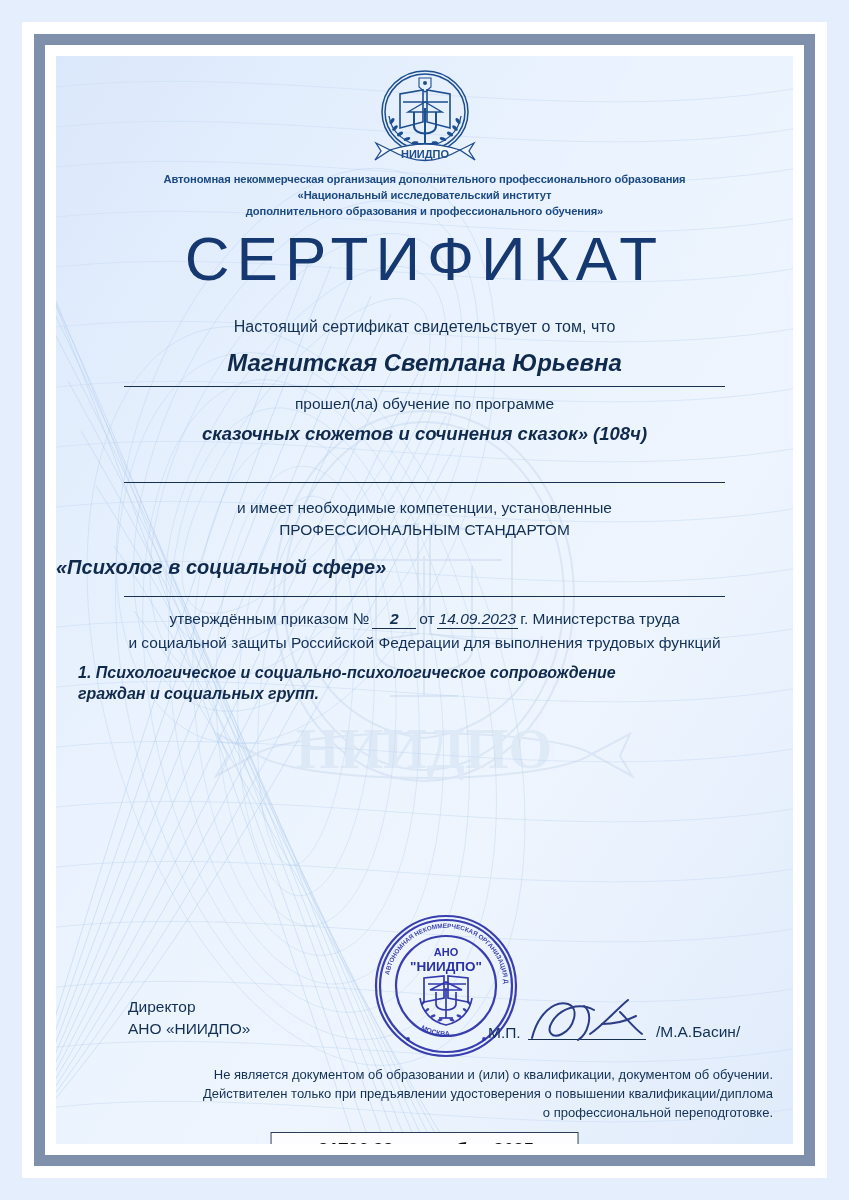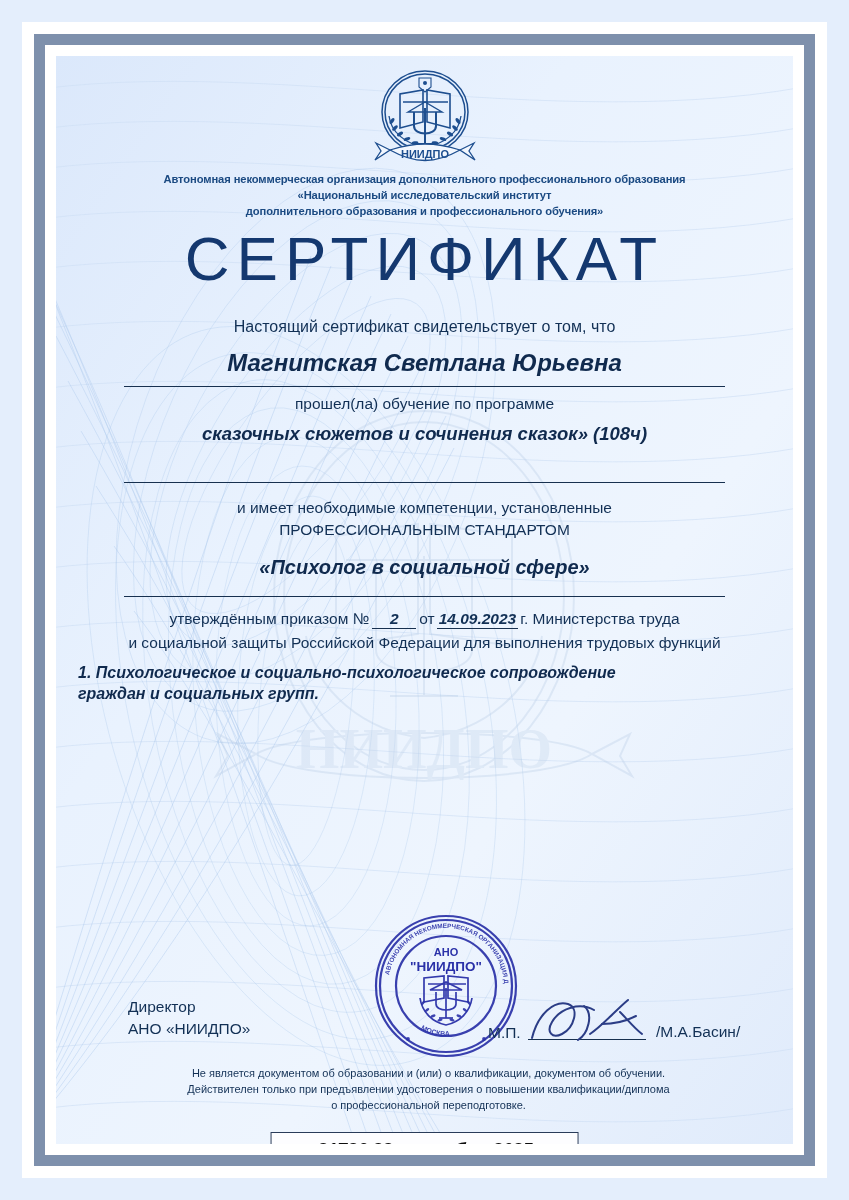--- a/index.html
+++ b/index.html
@@ -111,41 +111,40 @@
     color:#102a4e;
   }
 
   .sub3{
     position:absolute;left:0;right:0;top:441px;
     text-align:center;font-size:15.5px;line-height:1.42;color:#123055;
   }
 
   .standard{
     position:absolute;left:0;right:0;top:500px;
-    text-align:center;
     font-size:20px;font-weight:bold;font-style:italic;
     color:#102a4e;
   }
 
   .order-line{
     position:absolute;left:0;right:0;top:554px;
     text-align:center;font-size:15.5px;color:#123055;
     white-space:nowrap;
   }
   .order-num{
     display:inline-block;
     min-width:44px;
     font-weight:bold;font-style:italic;
     text-align:center;
     border-bottom:1.6px solid #17304f;
     margin:0 3px;
   }
   .order-date{
     display:inline-block;
-    font-weight:bold;font-style:italic;
+    font-weight:normal;font-style:italic;
     border-bottom:1.6px solid #17304f;
     padding:0 2px;
     margin:0 2px;
   }
   .order-line2{
     position:absolute;left:0;right:0;top:578px;
     text-align:center;font-size:15.5px;color:#123055;
   }
 
   .func{
@@ -176,23 +175,23 @@
   .stamp{
     position:absolute;left:310px;top:850px;
     width:160px;height:160px;
   }
   .signature-mark{
     position:absolute;left:468px;top:938px;
     width:130px;height:56px;
   }
 
   .disclaimer{
-    position:absolute;left:20px;right:12px;top:1010px;
-    text-align:center;
-    font-size:11px;line-height:1.45;color:#123055;
+    position:absolute;left:20px;right:20px;top:1010px;
+    text-align:right;
+    font-size:13px;line-height:1.45;color:#123055;
   }
 
   .numbox{
     position:absolute;left:50%;top:1076px;
     transform:translateX(-50%);
     background:#fdfdff;
     border:1.6px solid #2a3c5a;
     padding:7px 26px 8px 20px;
     white-space:nowrap;
   }

